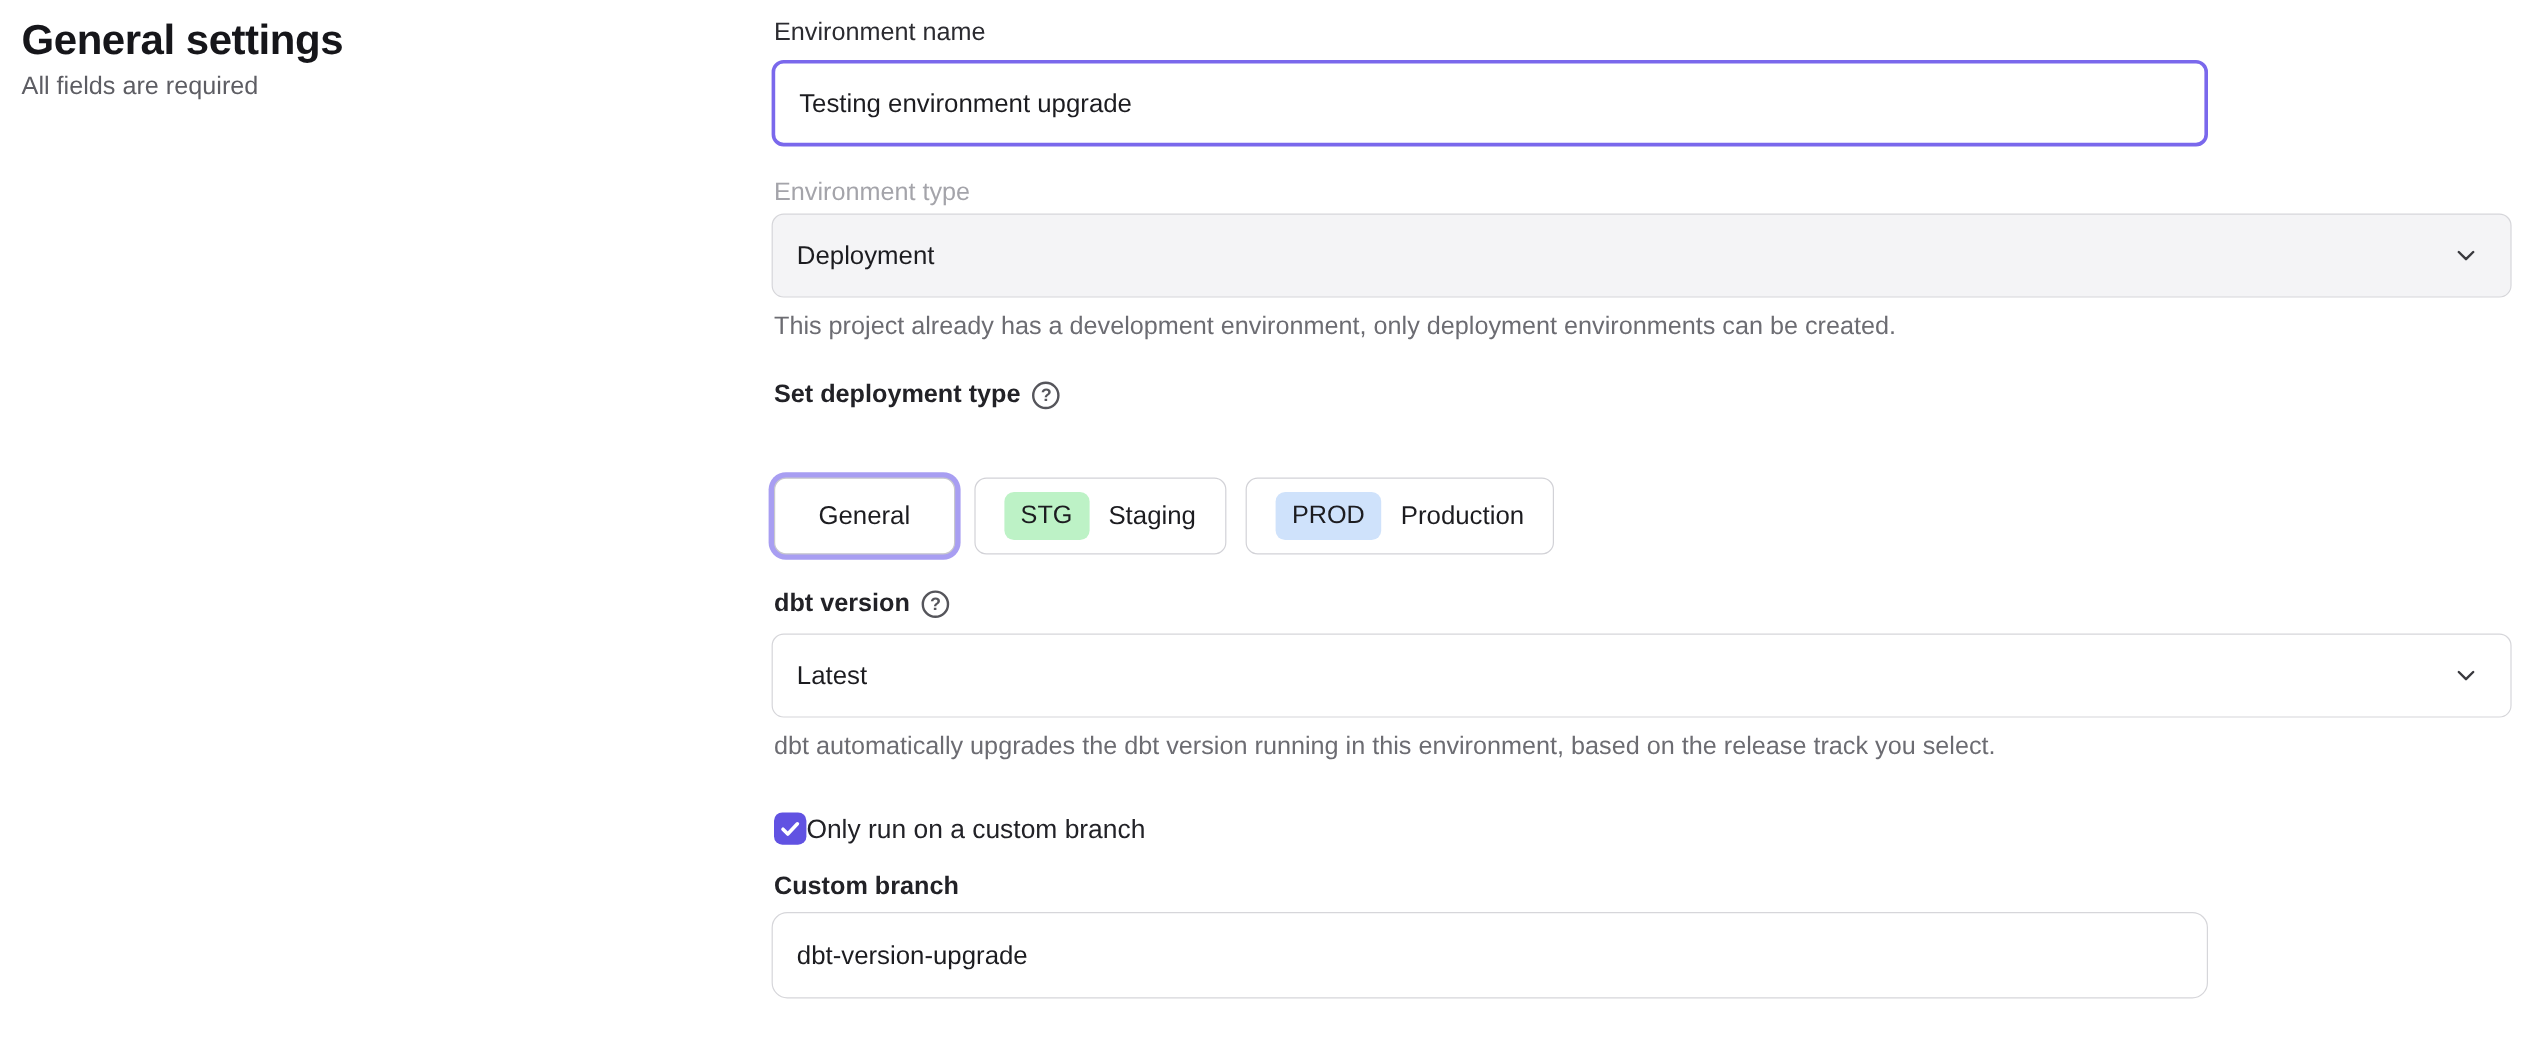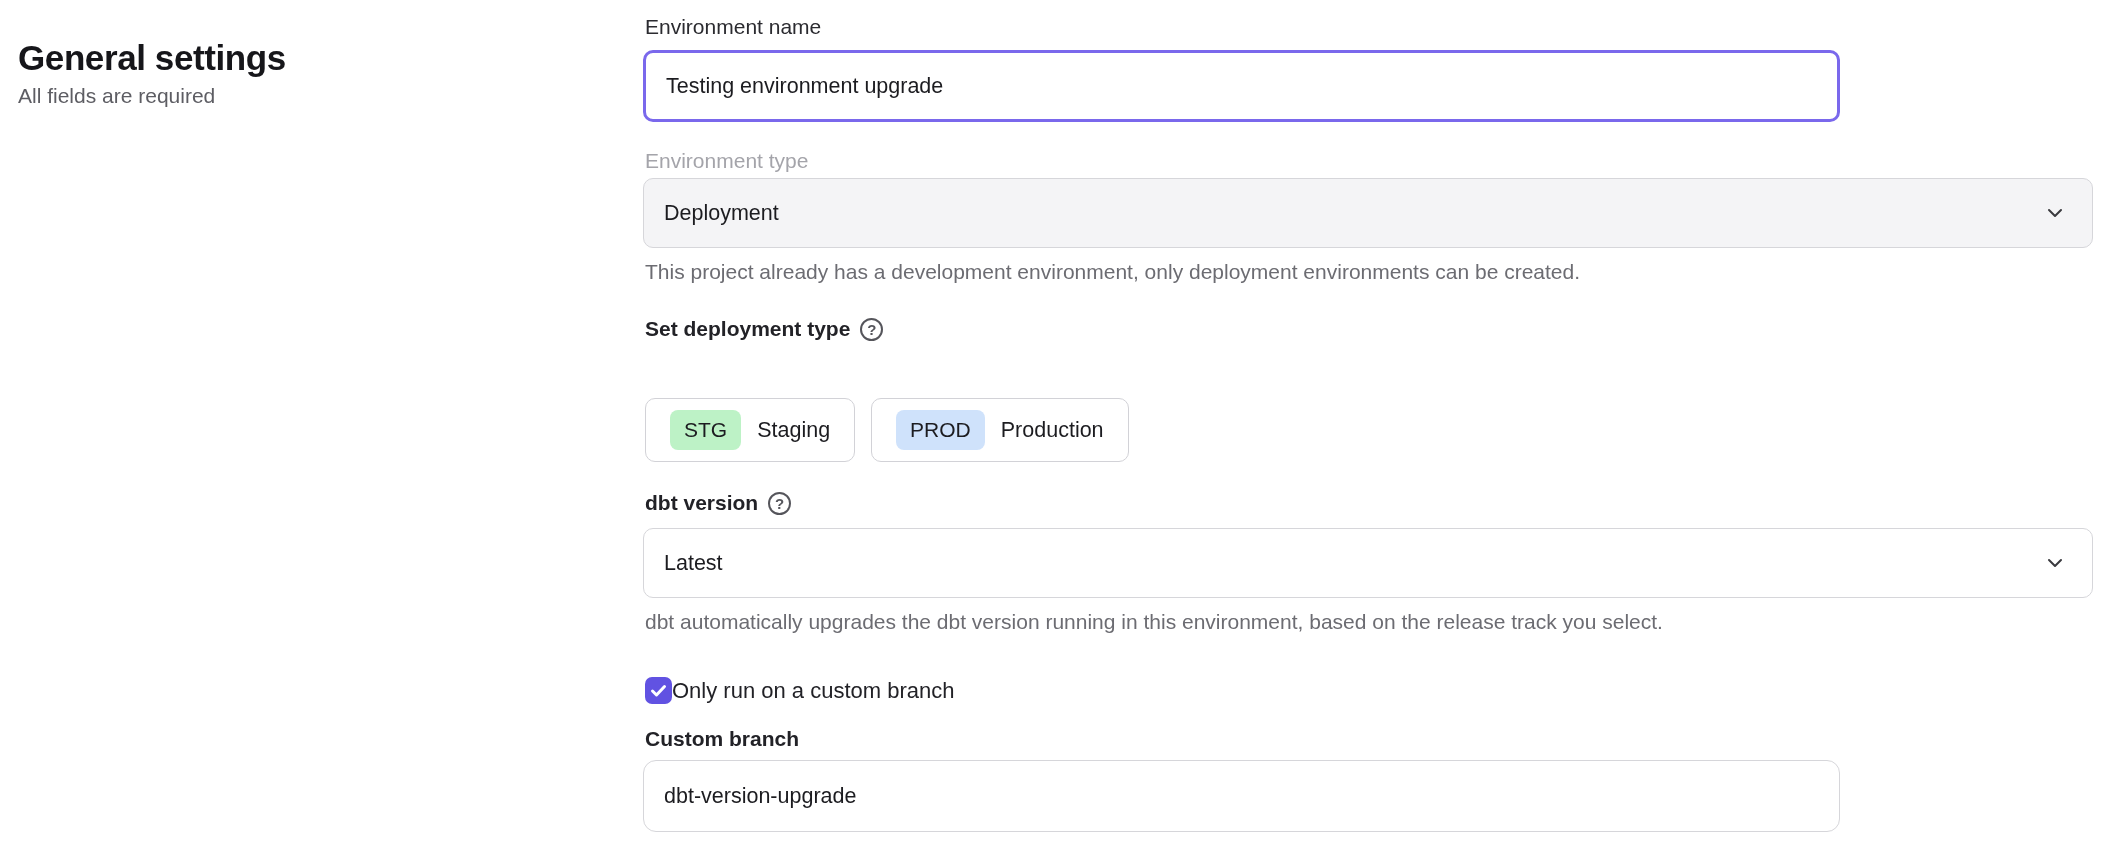--- a/index.html
+++ b/index.html
@@ -15,21 +15,20 @@
   .canvas { position: absolute; inset: 0; }
 
   
   .left-panel { position: absolute; left: 18px; top: 10px; width: 560px; }
   .page-title {
     font-size: 35px;
     font-weight: 700;
     letter-spacing: -0.4px;
     color: #16161a;
     line-height: 48px;
-    margin-top: 24px;
   }
   .page-subtitle {
     font-size: 21px;
     color: #5d5d63;
     line-height: 28px;
   }
 
   
   .form-col { position: absolute; left: 643px; top: 0; width: 1450px; height: 864px; }
 
@@ -153,20 +152,23 @@
       </svg>
     </div>
     <div class="helper-text" style="top:258px">This project already has a development environment, only deployment environments can be created.</div>
 
     <div class="f-label bold" style="top:314px">
       <span>Set deployment type</span>
       <span class="help-icon">?</span>
     </div>
 
     <div class="deploy-btn-row">
+      <button class="deploy-btn selected">
+        <span>General</span>
+      </button>
       <button class="deploy-btn">
         <span class="badge stg">STG</span>
         <span>Staging</span>
       </button>
       <button class="deploy-btn">
         <span class="badge prod">PROD</span>
         <span>Production</span>
       </button>
     </div>
 

